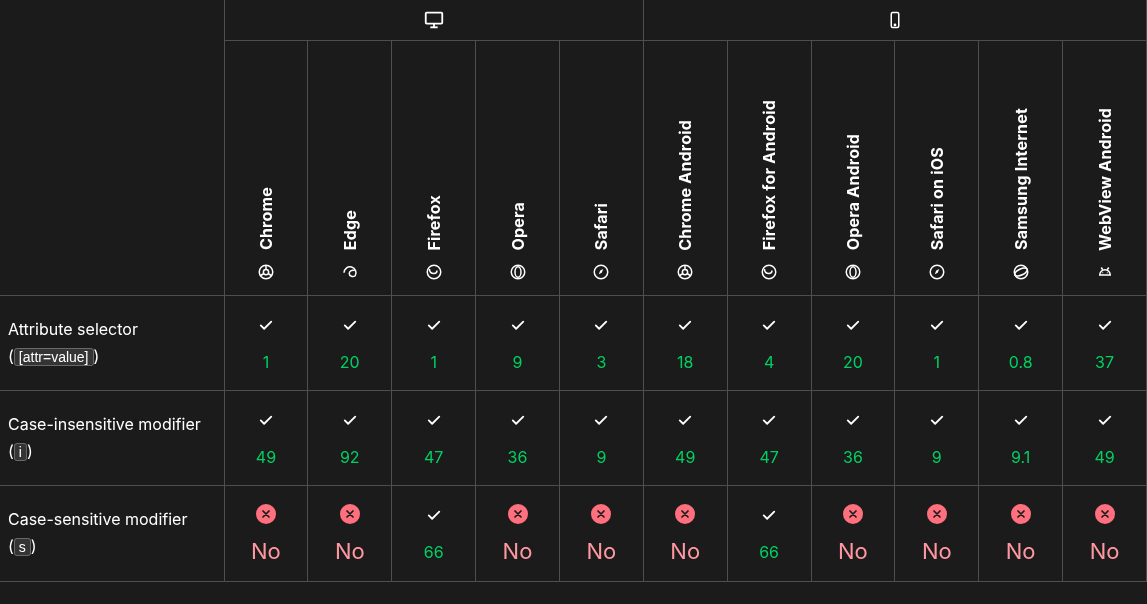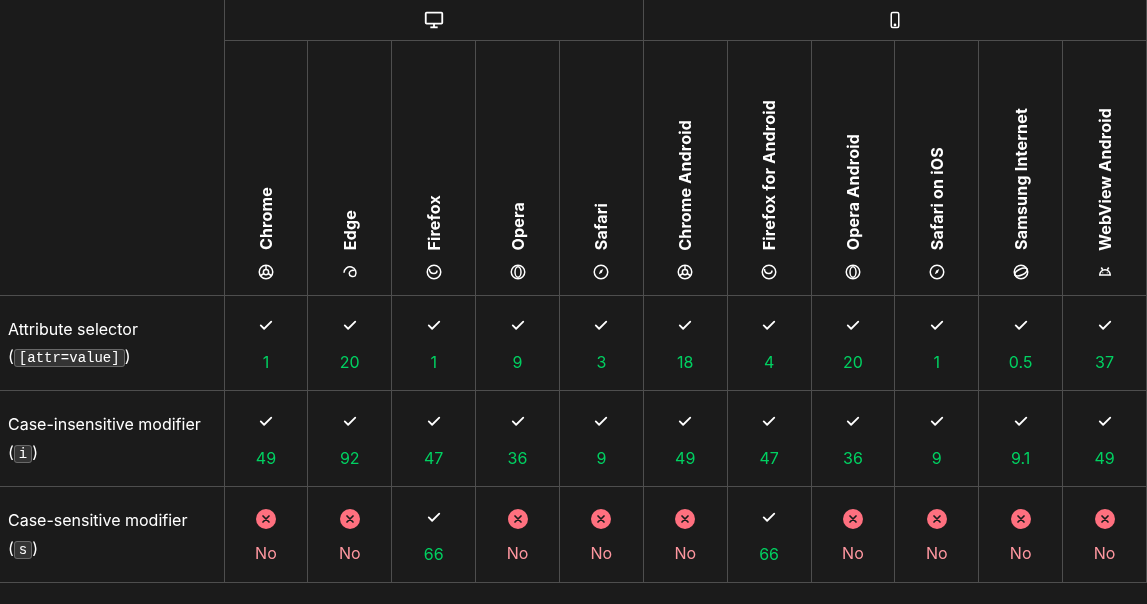--- a/index.html
+++ b/index.html
@@ -56,38 +56,38 @@
   }
   .feat-label {
     text-align: left;
     padding: 20px 8px 20px 8px;
     font-size: 16px;
     line-height: 1.7;
     border-left: none;
     font-weight: 400;
   }
   .feat-label code {
-    font-family: Liberation Mono, monospace;
+    font-family: Liberation Sans, sans-serif;
     background: #343434;
     border: 1px solid #696969;
     border-radius: 3px;
     padding: 0 4px;
     font-size: 14px;
   }
   .cell {
     text-align: center;
     vertical-align: middle;
   }
   .cell-inner {
     display: flex; flex-direction: column; align-items: center; justify-content: center;
     gap: 14px;
     padding: 16px 0 14px 0;
   }
   .val-yes { color: #00d061; font-size: 16px; }
-  .val-no  { color: #ff97a0; font-size: 16px; }
+  .val-no  { color: #ff97a0; font-size: 22px; }
   .mark-yes svg path { stroke: #fff; }
   .mark-no {
     width: 20px; height: 20px; border-radius: 50%;
     background: #ff707f;
     display: flex; align-items: center; justify-content: center;
   }
   .mark-no svg path { stroke: #1b1b1b; }
 </style>
 </head>
 <body>
@@ -294,21 +294,21 @@
                   <path d="M5 12.5l4.5 4.5L19 7.5" stroke="#fff" stroke-width="2.4" stroke-linecap="round" stroke-linejoin="round"></path>
                 </svg></span>
               <span class="val-yes">1</span>
             </div>
           </td>
           <td class="cell">
             <div class="cell-inner">
               <span class="mark-yes"><svg width="18" height="18" viewBox="0 0 24 24" fill="none">
                   <path d="M5 12.5l4.5 4.5L19 7.5" stroke="#fff" stroke-width="2.4" stroke-linecap="round" stroke-linejoin="round"></path>
                 </svg></span>
-              <span class="val-yes">0.5</span>
+              <span class="val-yes">0.8</span>
             </div>
           </td>
           <td class="cell">
             <div class="cell-inner">
               <span class="mark-yes"><svg width="18" height="18" viewBox="0 0 24 24" fill="none">
                   <path d="M5 12.5l4.5 4.5L19 7.5" stroke="#fff" stroke-width="2.4" stroke-linecap="round" stroke-linejoin="round"></path>
                 </svg></span>
               <span class="val-yes">37</span>
             </div>
           </td>

